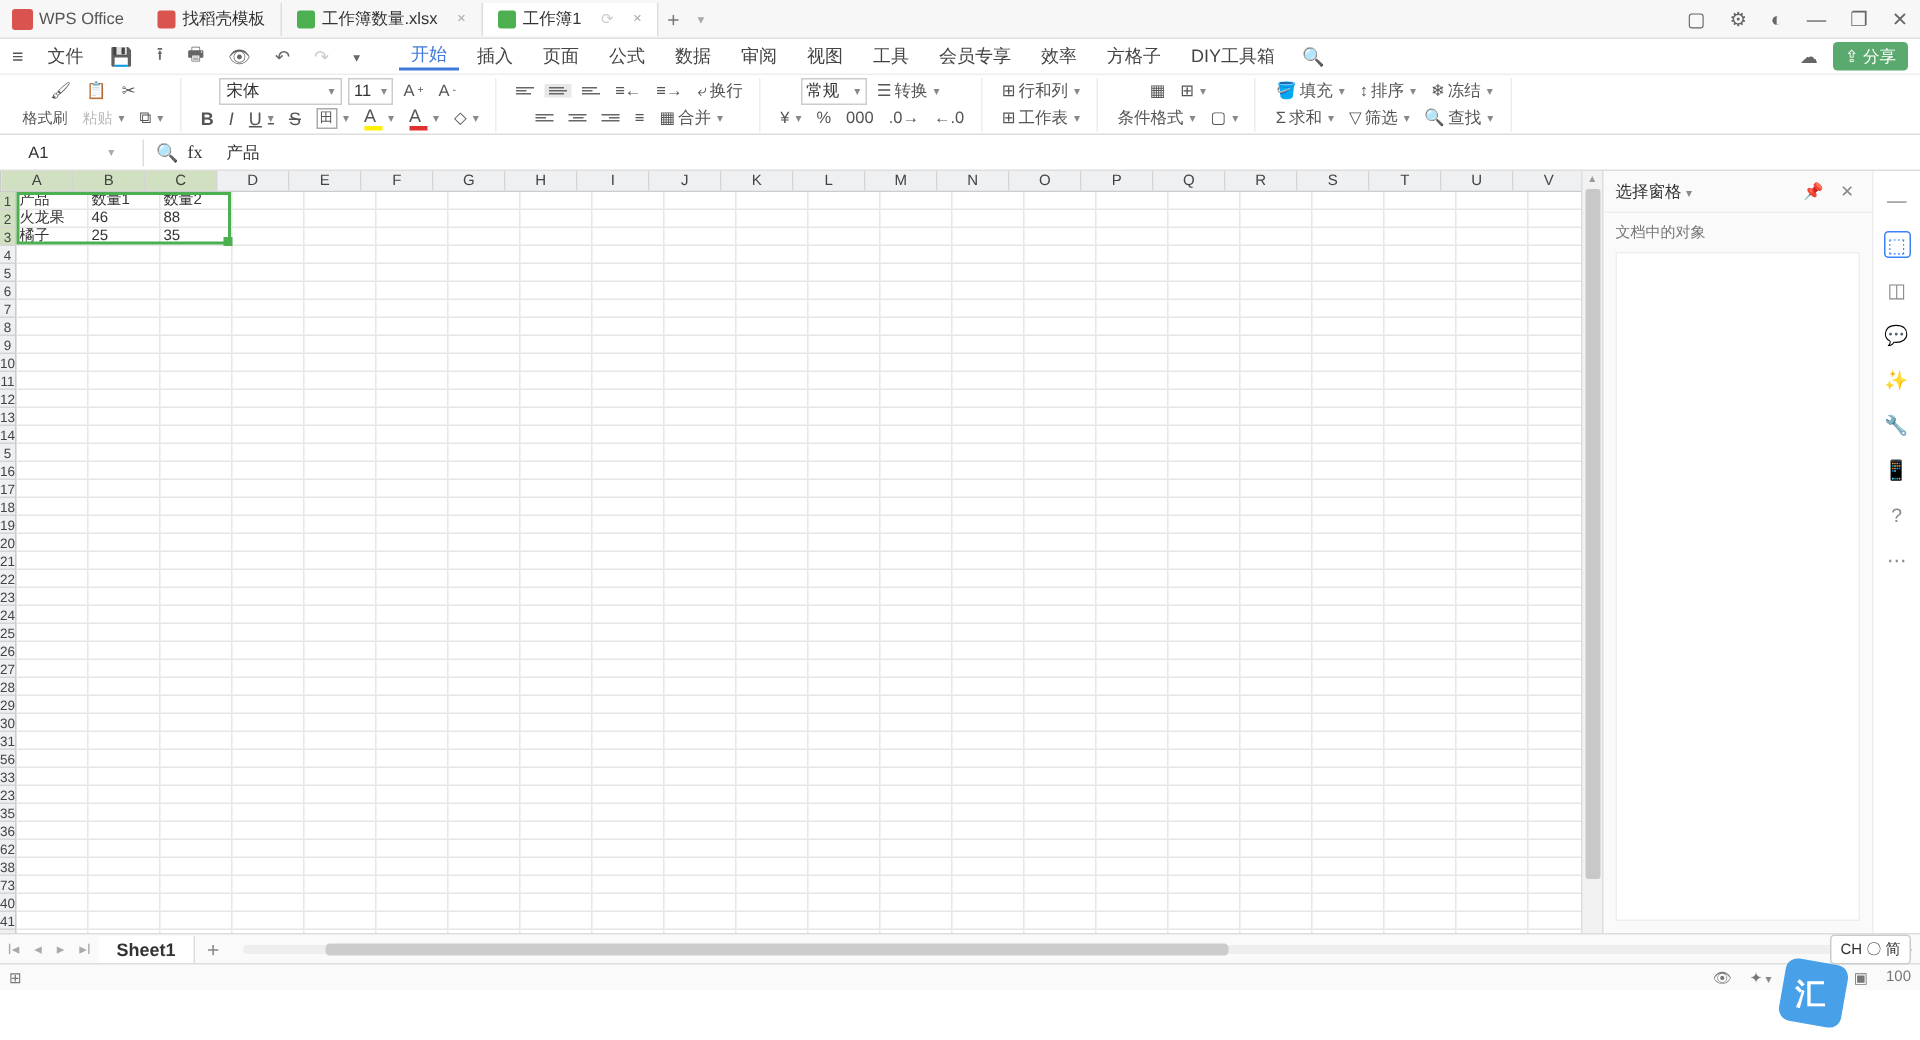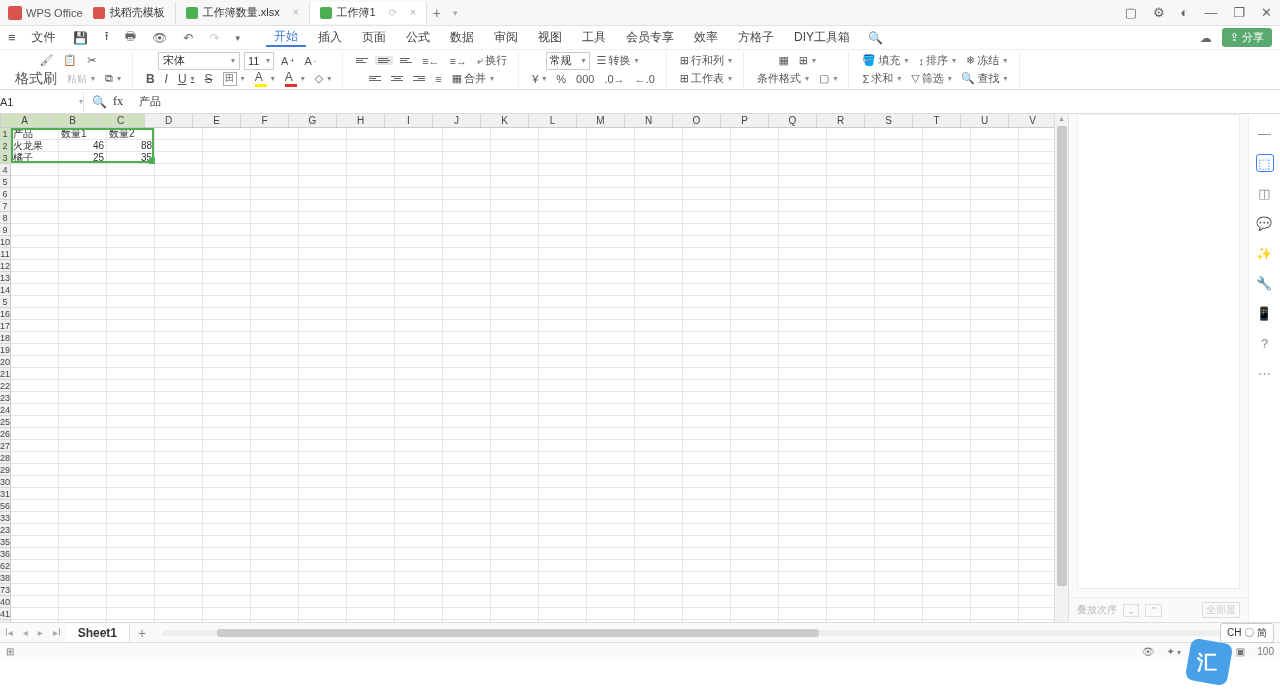--- a/index.html
+++ b/index.html
@@ -1,21 +1,21 @@
 <!DOCTYPE html>
 <html><head>
 <meta charset="utf-8">
 <style>
 * { margin: 0; padding: 0; box-sizing: border-box; font-family: "Microsoft YaHei", Arial, sans-serif; }
 body { width: 1280px; height: 693px; background: #fff; font-size: 12px; color: #333; overflow: hidden; position: relative; }
 
 
 .titlebar { height: 26px; background: #f7f7f7; display: flex; align-items: center; border-bottom: 1px solid #e0e0e0; }
 .app-icon { width: 14px; height: 14px; margin: 0 4px 0 8px; background: #d9534f; border-radius: 2px; display:inline-block; }
-.app-label { font-size: 11px; color: #555; }
+.app-label { font-size: 11px; color: #555; margin-right: 12px; }
 .tab { height: 22px; display: flex; align-items: center; padding: 0 10px; border-right: 1px solid #ddd; cursor: pointer; font-size: 11px; gap: 5px; }
 .tab.active { background: #fff; }
 .tab .ticon { width: 12px; height: 12px; border-radius: 2px; }
 .ticon.red { background: #d9534f; }
 .ticon.green { background: #4CAF50; }
 .tab .close { color: #aaa; font-size: 10px; margin-left: 8px; }
 .tabs-spacer { flex: 1; }
 .winctrl { padding: 0 8px; color: #666; font-size: 13px; cursor: pointer; }
 .newtab { padding: 0 6px; color: #777; font-size: 14px; }
 
@@ -43,41 +43,41 @@
 .uline { text-decoration: underline; font-family: "Times New Roman"; }
 .strike { text-decoration: line-through; font-family: "Times New Roman"; }
 .font-A { font-family: Arial; font-size: 12px; }
 .dd::after { content: "▾"; font-size: 8px; color: #888; margin-left: 2px; }
 .ic { width: 14px; height: 14px; display: inline-flex; align-items:center; justify-content:center; border:1px solid #aaa; font-size:9px; }
 .align-ic { width:12px; display:inline-flex; flex-direction:column; gap:1px; }
 .align-ic span { display:block; height:1px; background:#666; }
 
 
 .fxbar { height: 24px; display: flex; align-items: center; border-bottom: 1px solid #ddd; }
-.cellref { width: 84px; border-right: 1px solid #ddd; text-align: center; font-size: 11px; padding: 3px 0; display:flex; align-items:center; justify-content:space-between; gap:40px; }
+.cellref { width: 96px; border-right: 1px solid #ddd; text-align: center; font-size: 11px; padding: 3px 0; display:flex; align-items:center; justify-content:center; gap:40px; }
 .fx-controls { display: flex; align-items: center; gap: 6px; padding: 0 8px; }
 .fx-input { flex: 1; padding: 3px 8px; font-size: 11px; }
 .fx-lbl { font-family: "Times New Roman"; font-size: 12px; }
 
 
 .mainwrap { display: flex; height: 508px; }
 .sheet-area { flex: 1; position: relative; overflow: hidden; }
 .grid { position: relative; }
 .col-headers { height: 14px; display: flex; background: #eef0f2; border-bottom: 1px solid #ccc; }
 .rowhdr-corner { width: 22px; background: #eef0f2; border-right: 1px solid #ccc; border-bottom: 1px solid #ccc; }
 .ch { width: 48px; text-align: center; font-size: 10px; color: #444; border-right: 1px solid #d4d4d4; line-height: 14px; background: #eef0f2; }
 .ch.sel { background: #d0e0c0; }
 .rows { display: flex; }
 .rownums { width: 22px; background: #eef0f2; border-right: 1px solid #ccc; }
 .rn { height: 12px; font-size: 9px; color: #444; text-align: center; border-bottom: 1px solid #d4d4d4; line-height: 12px; }
 .rn.sel { background: #d0e0c0; }
 .cells { position: relative; }
 .row { display: flex; height: 12px; }
 .cell { width: 48px; height: 12px; border-right: 1px solid #e6e6e6; border-bottom: 1px solid #e6e6e6; font-size: 10px; padding: 0 2px; overflow: hidden; line-height: 12px; }
-.cell.r { text-align: right; }
+.cell.r { text-align: left; }
 .selection-box { position: absolute; border: 2px solid #4CAF50; pointer-events: none; }
 .sel-handle { position:absolute; width:6px; height:6px; background:#4CAF50; bottom:-3px; right:-3px; }
 .vscroll { width: 14px; background: #f2f2f2; border-left: 1px solid #ddd; }
 .vscroll .thumb { width:10px; margin:2px auto; height: 460px; background:#c8c8c8; border-radius:2px; }
 
 
 .rightpane { width: 180px; border-left: 1px solid #ddd; background: #fafafa; display:flex; flex-direction:column; }
 .rp-head { padding: 6px 8px; font-size: 11px; display:flex; align-items:center; justify-content:space-between; border-bottom:1px solid #eee; }
 .rp-sub { font-size: 10px; color:#777; padding: 6px 8px; }
 .rp-body { flex:1; margin: 0 8px 8px; background:#fff; border:1px solid #eee; }
@@ -172,21 +172,21 @@
 </div>
 
 <div class="ribbon">
   <div class="rb-group sep">
     <div class="rb-row">
         <span class="rb-btn">🖌</span>
         <span class="rb-btn">📋</span>
         <span class="rb-btn">✂</span>
       </div>
     <div class="rb-row">
-        <span class="rb-btn" style="font-size:14px">格式刷</span>
+        <span class="rb-btn" style="font-size:10px">格式刷</span>
         <span class="rb-btn disabled dd" style="font-size:10px">粘贴</span>
         <span class="rb-btn dd">⧉</span>
       </div>
   </div>
   <div class="rb-group sep">
     <div class="rb-row">
       <div class="font-sel">
           <span>宋体</span>
           <span style="font-size:8px;color:#888">▾</span>
         </div>
@@ -1420,28 +1420,29 @@
           </div>
       </div>
     </div>
   </div>
   <div class="vscroll">
       <div style="height:10px;text-align:center;font-size:8px;color:#999">▴</div>
       <div class="thumb"></div>
     </div>
 
   <div class="rightpane">
+    <div class="rp-head">
+      <span><span>选择窗格</span> <span style="font-size:8px;color:#888">▾</span></span>
+      <span>
+        <span style="color:#888;padding:0 4px">📌</span>
+        <span style="color:#888;padding:0 4px">✕</span>
+      </span>
+    </div>
+    <div class="rp-sub">文档中的对象</div>
     <div class="rp-body"></div>
-    <div class="rp-foot">
-      <span>叠放次序</span>
-      <span style="border:1px solid #ddd;padding:0 3px">⌄</span>
-      <span style="border:1px solid #ddd;padding:0 3px">⌃</span>
-      <span style="flex:1"></span>
-      <span style="border:1px solid #ddd;padding:0 3px;color:#ccc">全部显</span>
-    </div>
   </div>
 
   <div class="rightbar">
     <span class="rb-icon">—</span>
     <span class="rb-icon active">⬚</span>
     <span class="rb-icon">◫</span>
     <span class="rb-icon">💬</span>
     <span class="rb-icon">✨</span>
     <span class="rb-icon">🔧</span>
     <span class="rb-icon">📱</span>

